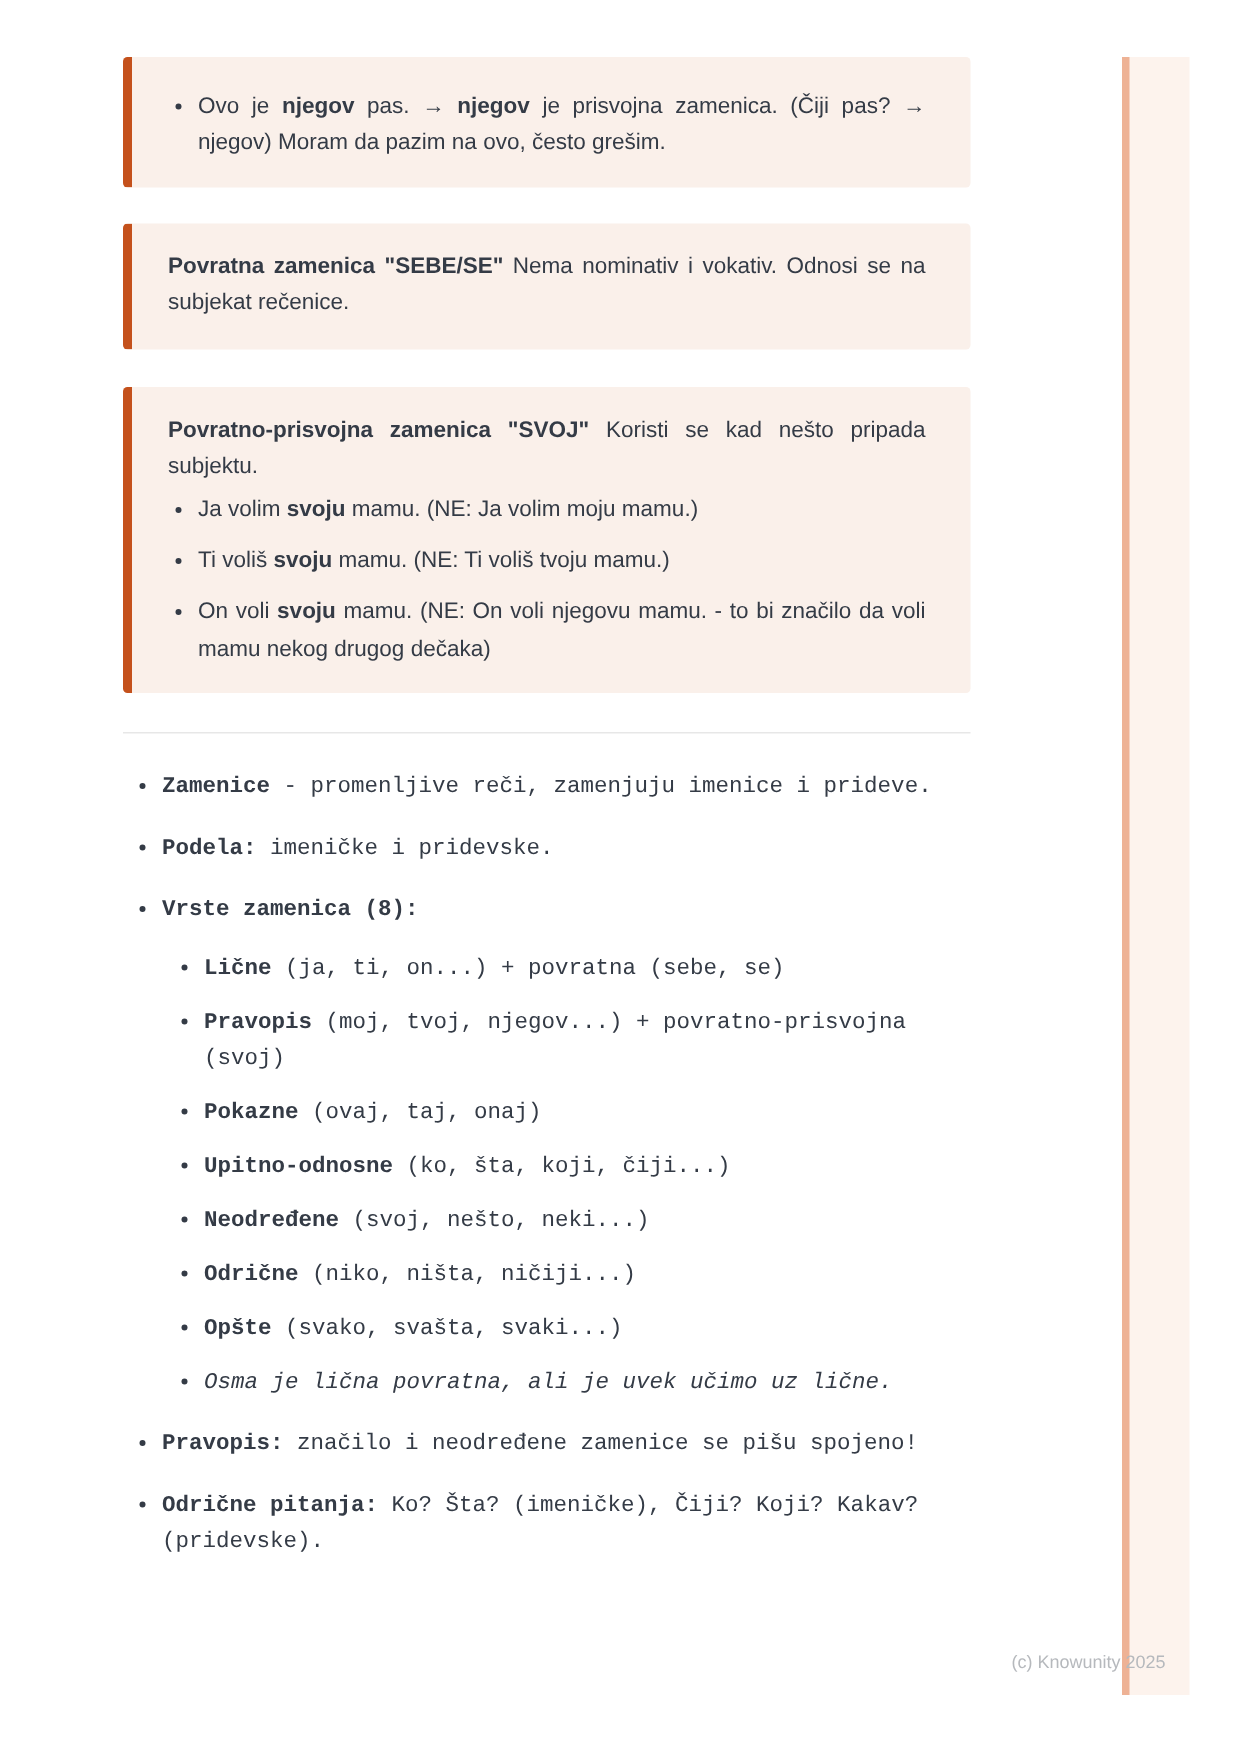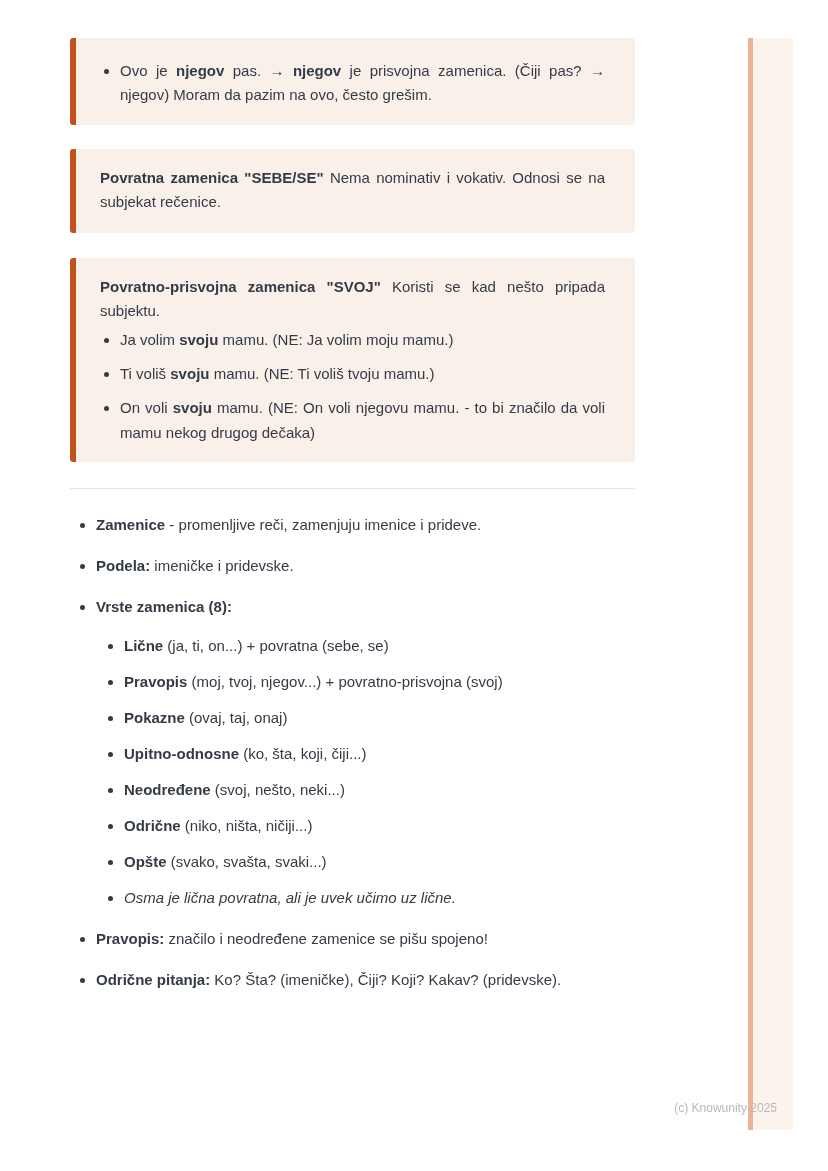--- a/index.html
+++ b/index.html
@@ -20,21 +20,21 @@
     left: 748px;
     top: 38px;
     width: 45px;
     height: 1092px;
     background: #fdf3ed;
     border-left: 5px solid #eeb295;
   }
 
   .content {
     position: absolute;
-    left: 70px;
+    left: 82px;
     top: 38px;
     width: 565px;
   }
 
   
   .callout {
     background: #faf0ea;
     border-left: 6px solid #c4511c;
     border-radius: 3px;
     padding: 17px 30px 17px 24px;
@@ -71,21 +71,21 @@
     padding-bottom: 13px;
     border-bottom: 2px solid #f2ab8a;
   }
 
   ul.main-list {
     list-style: disc;
     margin-top: 24px;
     padding-left: 26px;
     line-height: 1.6;
   }
-  ul.main-list > li { margin-bottom: 17px; }
+  ul.main-list > li { margin-bottom: 17px; font-family: Liberation Mono, monospace; }
   ul.main-list > li:last-child { margin-bottom: 0; }
 
   ul.sub-list {
     list-style: disc;
     margin-top: 15px;
     padding-left: 28px;
   }
   ul.sub-list > li { margin-bottom: 12px; }
   ul.sub-list > li:last-child { margin-bottom: 0; }
 

